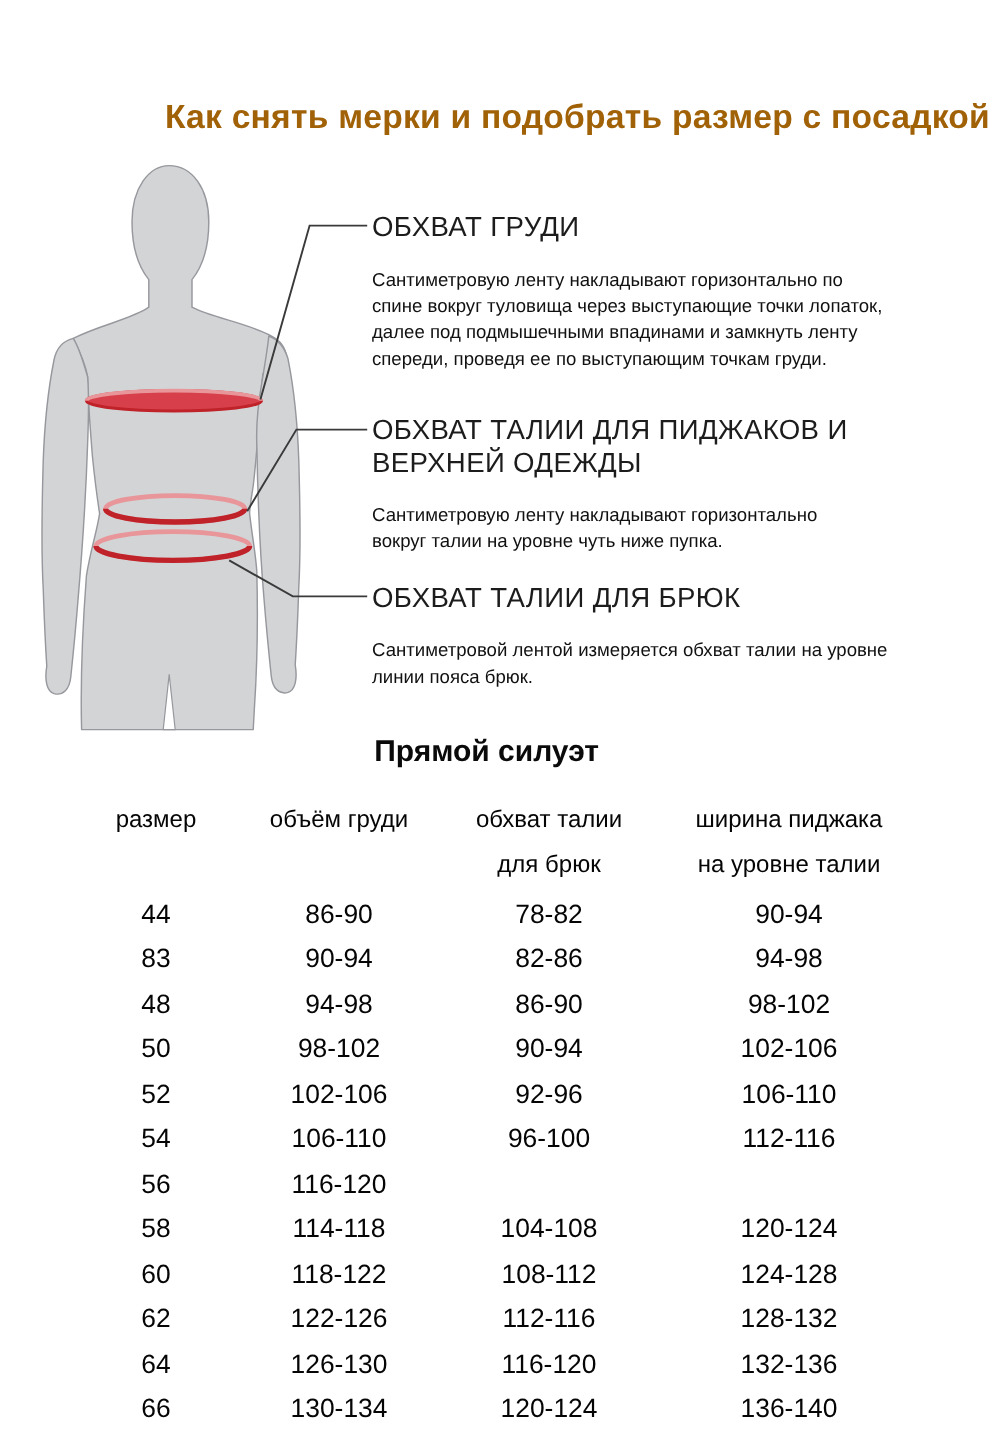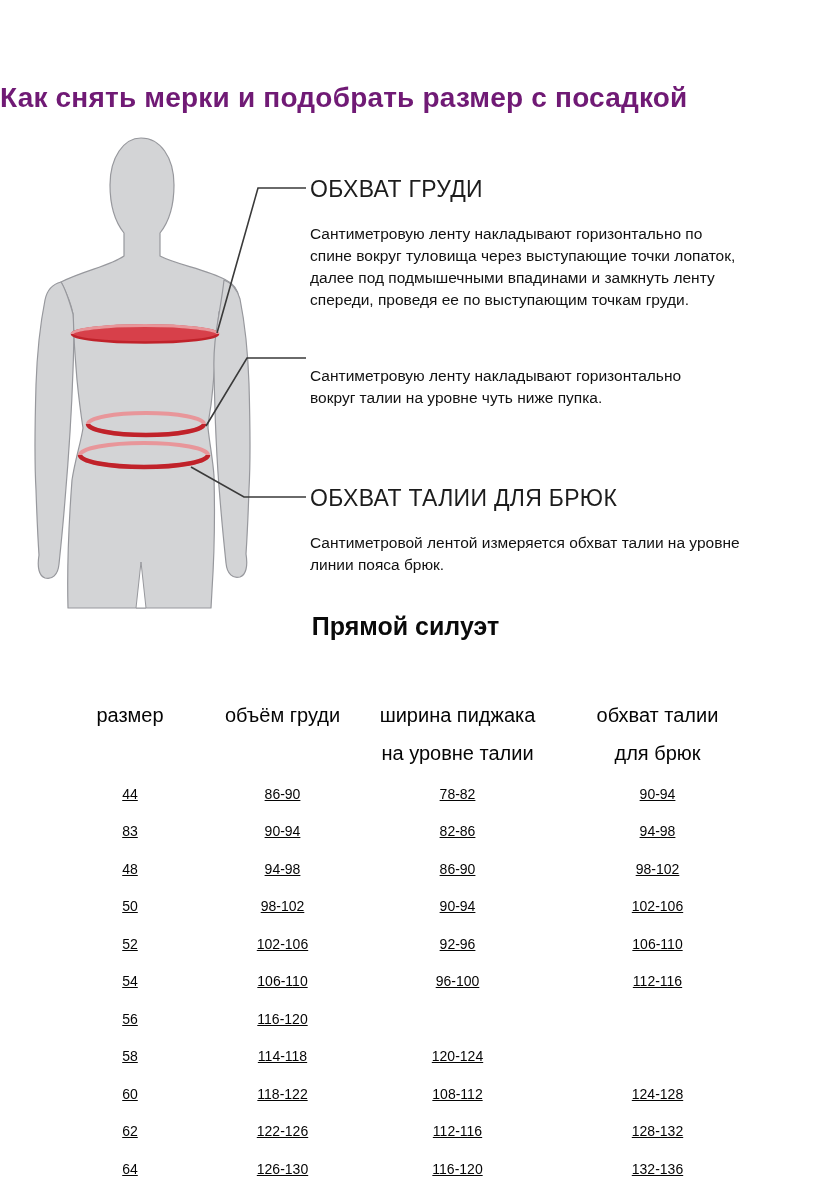--- a/index.html
+++ b/index.html
@@ -1,48 +1,48 @@
 <!DOCTYPE html>
 <html><head>
 <meta charset="utf-8">
 <style>
   html,body{margin:0;padding:0;background:#ffffff;}
   body{
     width:825px;height:1200px;position:relative;overflow:hidden;
     font-family:"Liberation Sans","DejaVu Sans",sans-serif;color:#000;
   }
   .page-title{
-    position:absolute;top:82px;left:0;width:825px;text-align:left;
-    font-size:28px;font-weight:bold;letter-spacing:0.2px;color:#701a75;
+    position:absolute;top:82px;left:0;width:825px;text-align:right;
+    font-size:28px;font-weight:bold;letter-spacing:0.2px;color:#a16207;
   }
   .figure-svg{position:absolute;left:25px;top:130px;width:285px;height:480px;}
   .annotation{position:absolute;left:310px;width:460px;}
   .annotation .ann-heading{
     font-size:23px;font-weight:400;color:#1c1c1c;letter-spacing:0.3px;
   }
   .annotation .ann-text{
     margin-top:20px;font-size:15.5px;line-height:22px;color:#111;
     white-space:pre-line;
   }
   #ann-chest{top:176px;}
   #ann-jacket{top:345px;}
   #ann-trousers{top:485px;}
   .table-title{
     position:absolute;top:612px;left:0;width:811px;text-align:center;
     font-size:25px;font-weight:bold;color:#0a0a0a;
   }
   .size-table{position:absolute;left:55px;top:664px;width:705px;}
-  .thead{display:grid;grid-template-columns:150px 155px 195px 205px;margin-top:32px;}
+  .thead{display:grid;grid-template-columns:150px 155px 195px 205px;}
   .th{ text-align:center;font-size:20px;color:#050505;}
   .th .h-line{height:38px;line-height:38px;}
   .tbody{margin-top:3px;}
   .trow{display:grid;grid-template-columns:150px 155px 195px 205px;height:37.5px;}
   .tcell{
     display:flex;align-items:center;justify-content:center;
-    font-size:14px;color:#050505;text-decoration:underline;
+    font-size:22px;color:#050505;
   }
 </style>
 </head>
 <body>
 
 <div class="page-title">Как снять мерки и подобрать размер с посадкой</div>
 
 <svg class="figure-svg" viewBox="0 0 285 480">
   <g stroke="#97989d" stroke-width="1.2" fill="#d3d4d6" stroke-linejoin="round">
 
@@ -122,20 +122,21 @@
 </svg>
 
 <div class="annotation" id="ann-chest">
   <div class="ann-heading">ОБХВАТ ГРУДИ</div>
   <div class="ann-text">Сантиметровую ленту накладывают горизонтально по
 спине вокруг туловища через выступающие точки лопаток,
 далее под подмышечными впадинами и замкнуть ленту
 спереди, проведя ее по выступающим точкам груди.</div>
 </div>
 <div class="annotation" id="ann-jacket">
+  <div class="ann-heading">ОБХВАТ ТАЛИИ ДЛЯ ПИДЖАКОВ И ВЕРХНЕЙ ОДЕЖДЫ</div>
   <div class="ann-text">Сантиметровую ленту накладывают горизонтально
 вокруг талии на уровне чуть ниже пупка.</div>
 </div>
 <div class="annotation" id="ann-trousers">
   <div class="ann-heading">ОБХВАТ ТАЛИИ ДЛЯ БРЮК</div>
   <div class="ann-text">Сантиметровой лентой измеряется обхват талии на уровне
 линии пояса брюк.</div>
 </div>
 
 <div class="table-title">Прямой силуэт</div>
@@ -144,26 +145,26 @@
   <div class="thead">
     <div class="th">
       <div class="h-line">размер</div>
       <div class="h-line"></div>
     </div>
     <div class="th">
       <div class="h-line">объём груди</div>
       <div class="h-line"></div>
     </div>
     <div class="th">
+      <div class="h-line">обхват талии</div>
+      <div class="h-line">для брюк</div>
+    </div>
+    <div class="th">
       <div class="h-line">ширина пиджака</div>
       <div class="h-line">на уровне талии</div>
-    </div>
-    <div class="th">
-      <div class="h-line">обхват талии</div>
-      <div class="h-line">для брюк</div>
     </div>
   </div>
   <div class="tbody">
       <div class="trow">
         <div class="tcell">44</div>
         <div class="tcell">86-90</div>
         <div class="tcell">78-82</div>
         <div class="tcell">90-94</div>
       </div>
       <div class="trow">
@@ -196,20 +197,21 @@
         <div class="tcell">96-100</div>
         <div class="tcell">112-116</div>
       </div>
       <div class="trow">
         <div class="tcell">56</div>
         <div class="tcell">116-120</div>
       </div>
       <div class="trow">
         <div class="tcell">58</div>
         <div class="tcell">114-118</div>
+        <div class="tcell">104-108</div>
         <div class="tcell">120-124</div>
       </div>
       <div class="trow">
         <div class="tcell">60</div>
         <div class="tcell">118-122</div>
         <div class="tcell">108-112</div>
         <div class="tcell">124-128</div>
       </div>
       <div class="trow">
         <div class="tcell">62</div>

